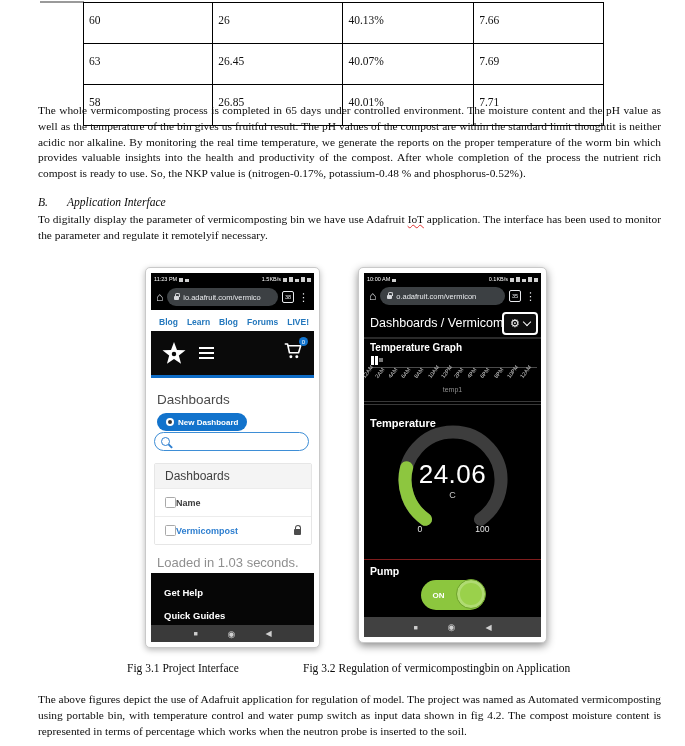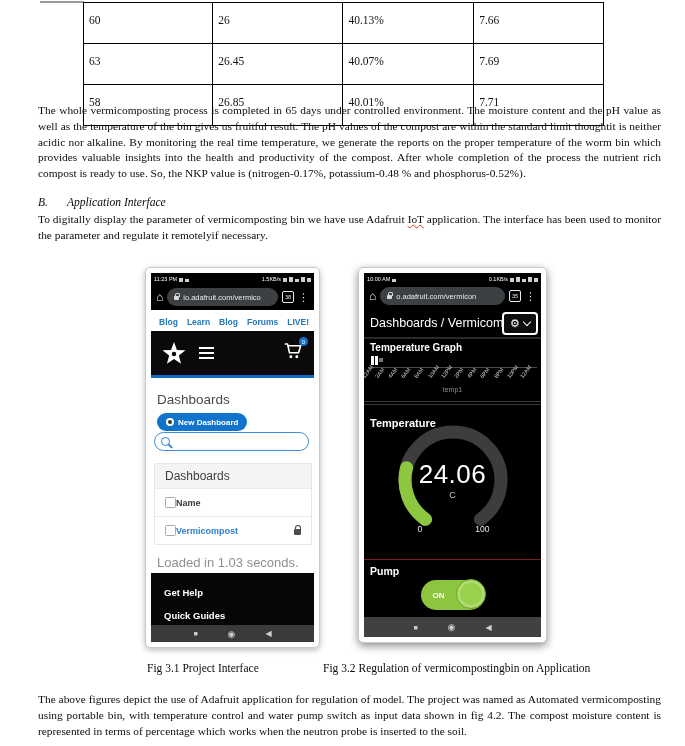--- a/index.html
+++ b/index.html
@@ -14,21 +14,21 @@
 
   
   .para{position:absolute;left:38px;width:623px;font-size:11.4px;line-height:15.8px;
         text-align:justify;color:#0c0c0c;}
   .p1{top:103px;}
   .p2{top:212px;}
   .p3{top:692px;}
   .sec-head{position:absolute;left:38px;top:196px;font-size:11.6px;font-style:italic;color:#0c0c0c;}
   .sec-head .sec-title{margin-left:16px;}
   .sp-err{text-decoration-line:underline;text-decoration-style:wavy;text-decoration-color:#e03131;text-decoration-thickness:1px;}
-  .caption{position:absolute;top:662px;font-size:11.5px;color:#0c0c0c;margin-left:20px;}
+  .caption{position:absolute;top:662px;font-size:11.5px;color:#0c0c0c;}
   .cap31{left:127px;}
   .cap32{left:303px;}
 
   
   .phone{position:absolute;background:#fff;border:1px solid #c9c9c9;border-radius:5px;padding:5px;}
   .phone1{left:145px;top:267px;width:163px;height:369px;box-shadow:0 2px 6px rgba(0,0,0,.28);}
   .phone2{left:358px;top:267px;width:177px;height:364px;box-shadow:0 3px 9px rgba(0,0,0,.45);}
   .screen{position:relative;width:100%;height:100%;overflow:hidden;font-family:"Liberation Sans",sans-serif;}
   .screen1{background:#ffffff;}
   .screen2{background:#000000;}

